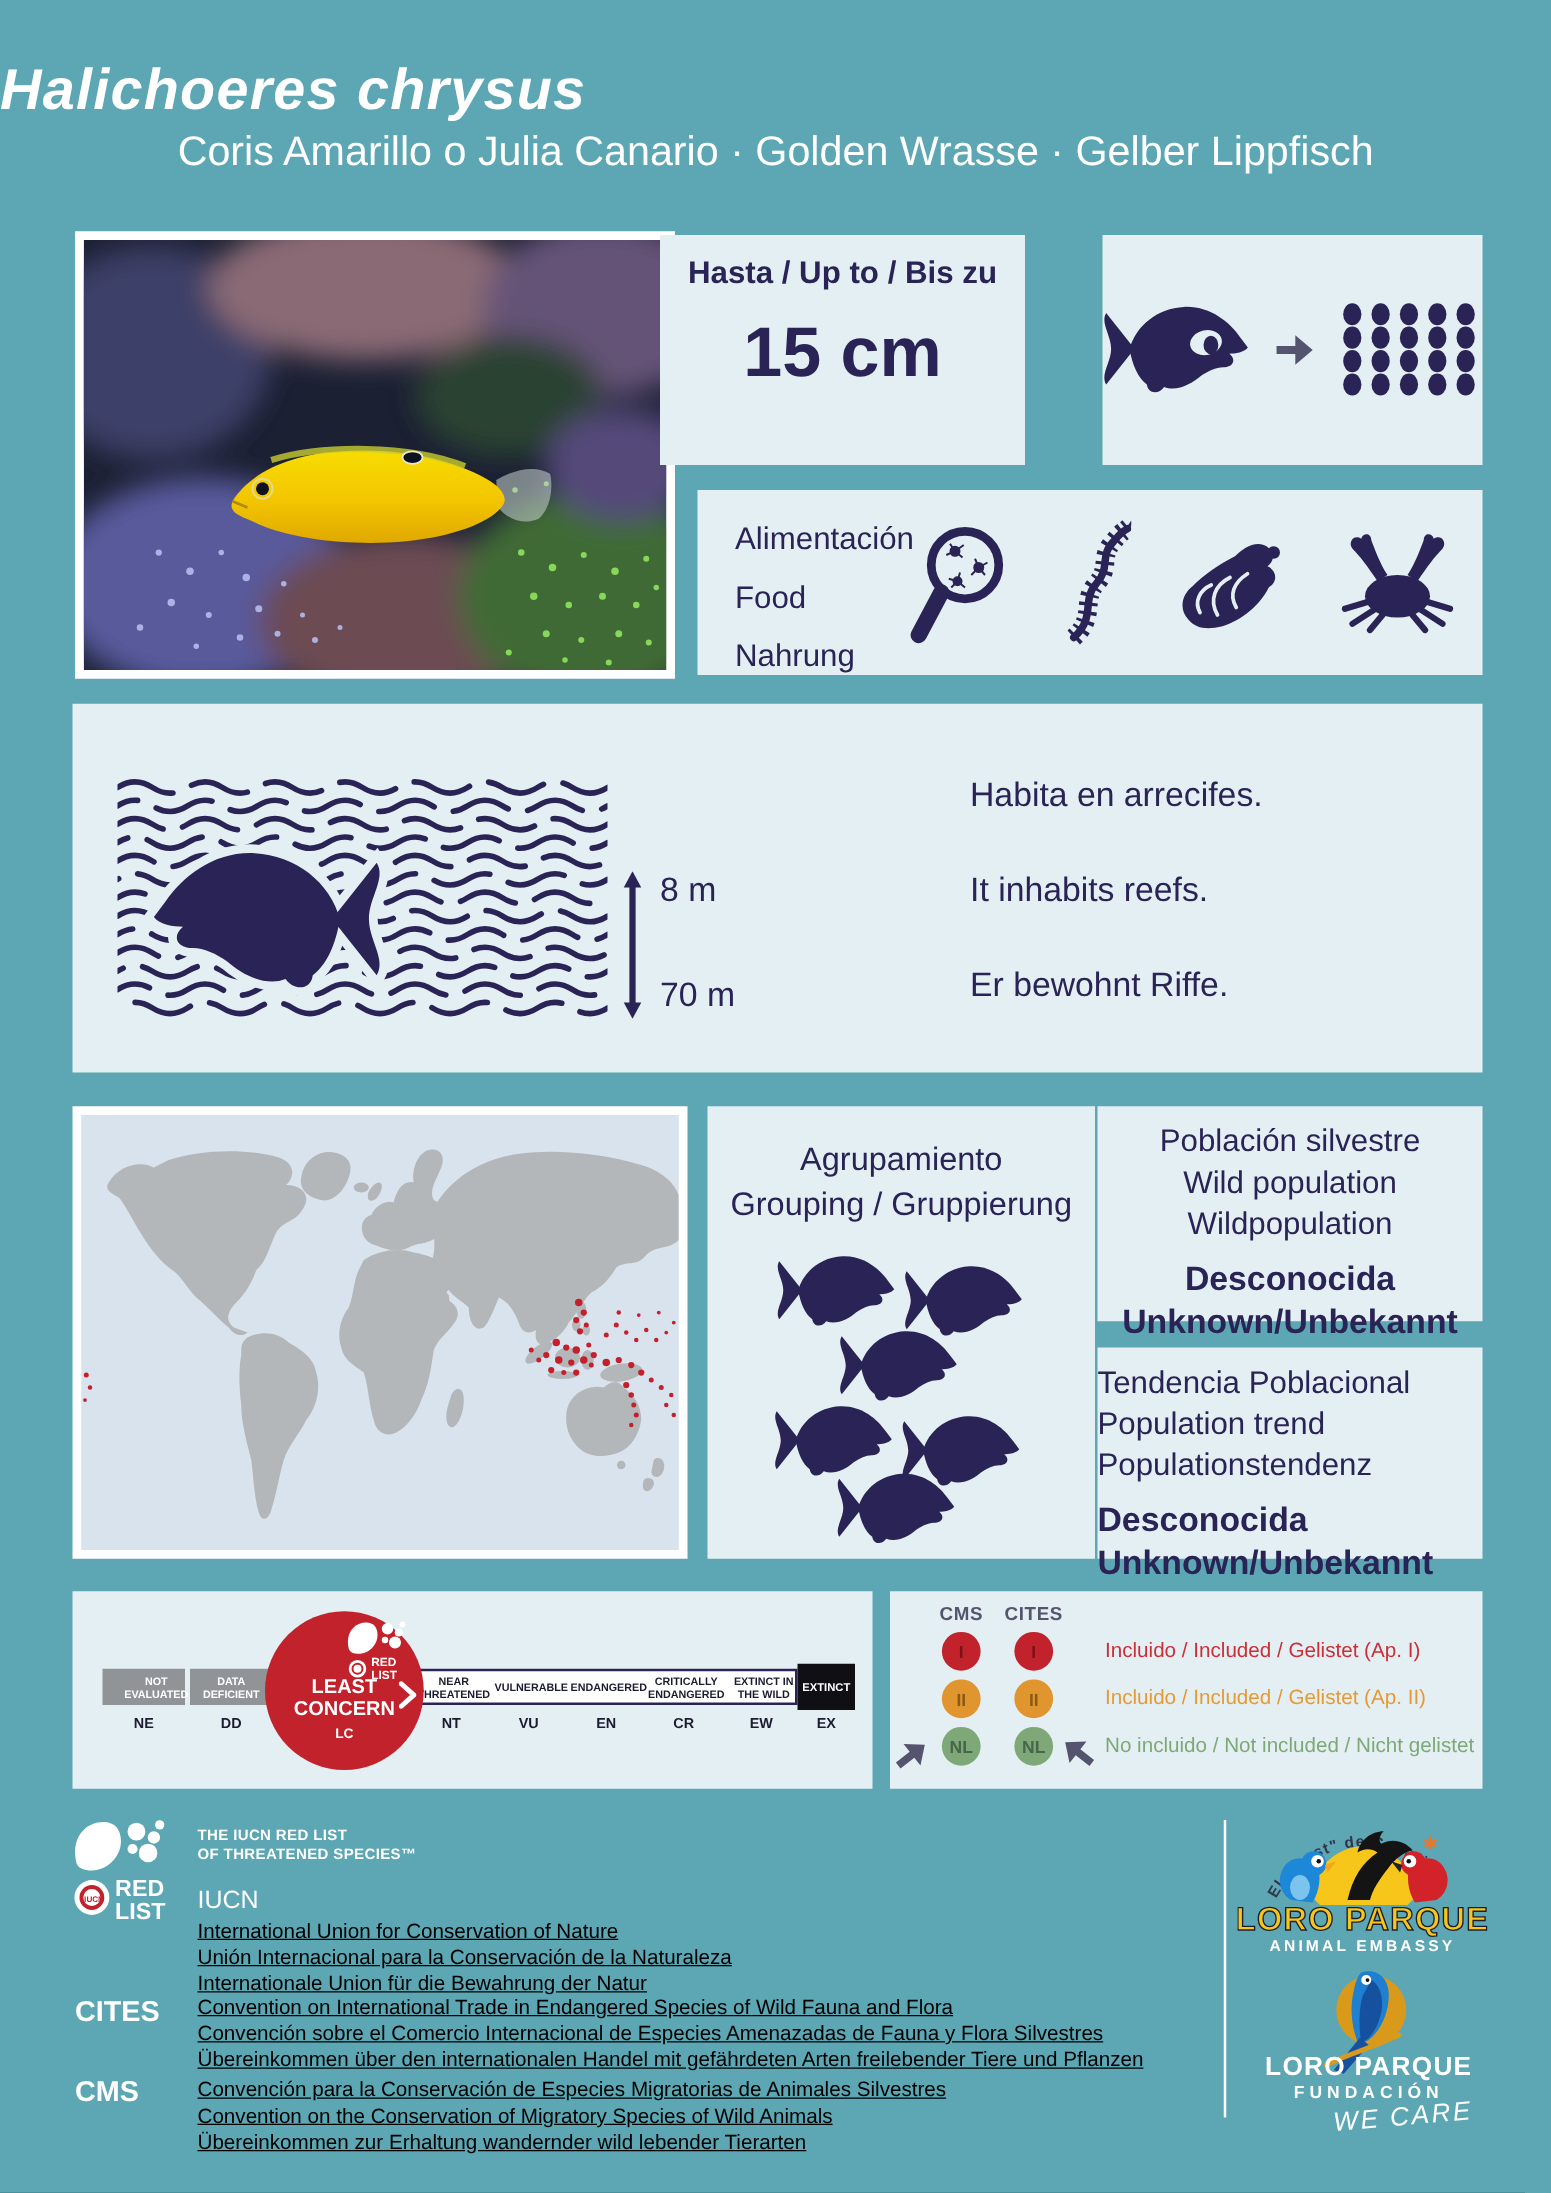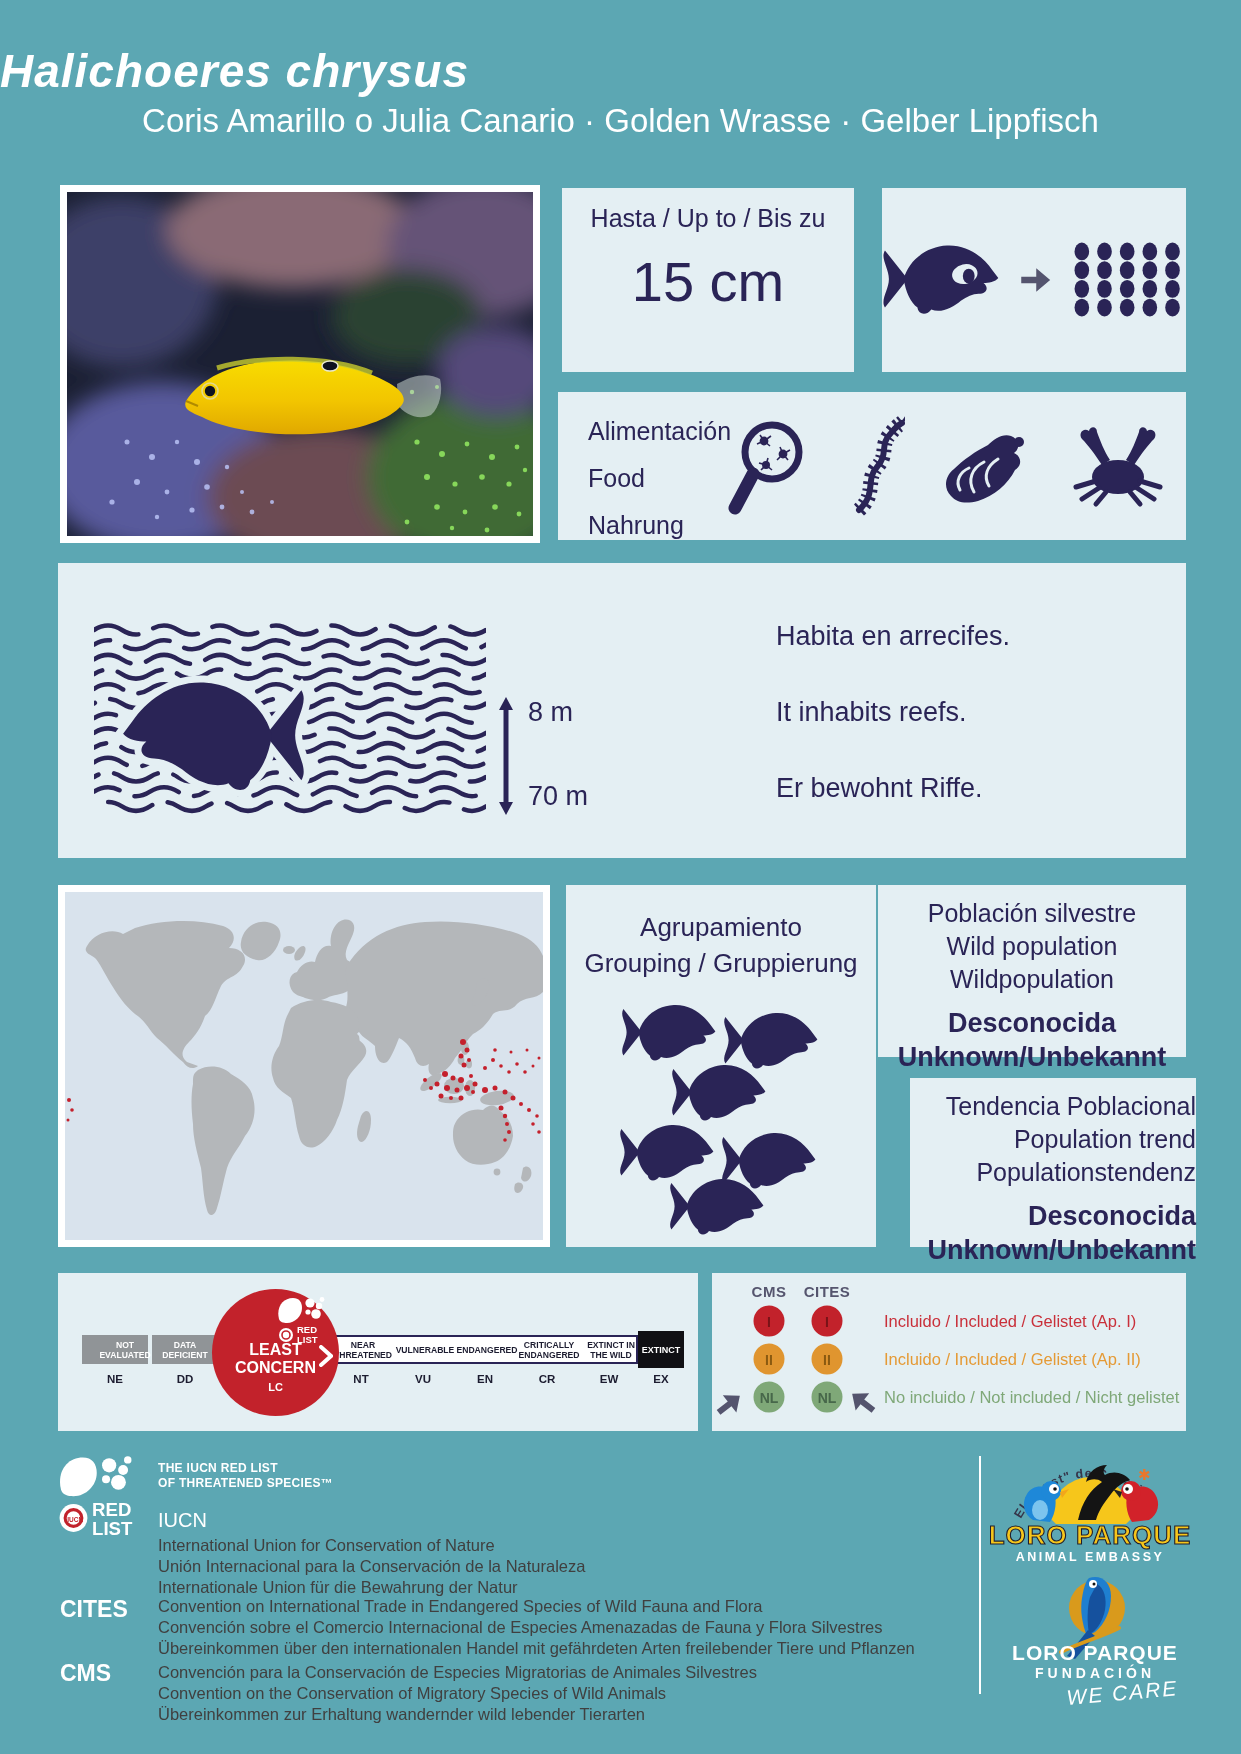--- a/index.html
+++ b/index.html
@@ -14,21 +14,21 @@
   .abs{position:absolute;}
   .panel{position:absolute;background:var(--panel);}
   
   .title{left:0;top:44px;width:100%;text-align:left;color:#fff;
     font-size:46px;font-weight:bold;font-style:italic;letter-spacing:1px;}
   .subtitle{left:0;top:102px;width:100%;text-align:center;color:#fff;font-size:33px;}
   
   .photo{left:60px;top:185px;width:480px;height:358px;background:#fff;padding:7px;}
   .photo svg{width:100%;height:100%;display:block;}
   
-  .size-panel{left:562px;top:188px;width:292px;height:184px;text-align:center;}
+  .size-panel{left:528px;top:188px;width:292px;height:184px;text-align:center;font-weight:bold;}
   .size-label{margin-top:16px;font-size:25px;}
   .size-value{margin-top:16px;font-size:56px;}
   
   .eggs-panel{left:882px;top:188px;width:304px;height:184px;display:flex;align-items:center;justify-content:center;gap:14px;}
   
   .food-panel{left:558px;top:392px;width:628px;height:148px;}
   .food-text{position:absolute;left:30px;top:16px;font-size:25px;line-height:47px;}
   .food-icons{position:absolute;left:150px;top:0;width:478px;height:148px;
     display:flex;align-items:center;justify-content:space-around;}
   
@@ -41,21 +41,21 @@
   .habitat-texts div{margin-bottom:45px;}
   
   .map-panel{left:58px;top:885px;width:492px;height:362px;background:#fff;padding:7px;}
   .map-panel svg{width:100%;height:100%;display:block;background:var(--map-sea);}
   
   .group-panel{left:566px;top:885px;width:310px;height:362px;text-align:center;}
   .group-title{margin-top:24px;font-size:26px;line-height:36px;}
   .group-fish{margin-top:14px;}
   
   .pop-panel{left:878px;top:885px;width:308px;height:172px;text-align:center;}
-  .trend-panel{left:910px;top:1078px;width:286px;height:169px;text-align:right;}
+  .trend-panel{left:878px;top:1078px;width:308px;height:169px;text-align:left;}
   .pop-line{font-size:25px;line-height:33px;}
   .pop-bold{font-size:27px;line-height:34px;font-weight:bold;}
   .pt1{padding-top:12px;} .mt8{margin-top:10px;}
   
   .iucn-panel{left:58px;top:1273px;width:640px;height:158px;}
   .cat-box{position:absolute;top:62px;width:66px;height:29px;background:var(--graybox);
     color:#fff;font-size:8.6px;font-weight:bold;text-align:center;display:flex;align-items:center;justify-content:center;line-height:10px;padding:0 3px;}
   .cat-ne{left:24px;padding-left:23px;} .cat-dd{left:94px;}
   .iucn-bar{position:absolute;left:250px;top:62px;width:330px;height:29px;background:#fff;
     border:2px solid var(--navy);z-index:1;}
@@ -77,21 +77,21 @@
     display:flex;align-items:center;justify-content:center;font-size:14px;font-weight:bold;}
   .cc-red{background:var(--red);color:#791318;}
   .cc-orange{background:var(--orange);color:#8a5a10;}
   .cc-green{background:var(--green);color:#47674a;}
   .conv-label{position:absolute;left:172px;transform:translateY(-50%);font-size:16.5px;white-space:nowrap;}
   .cl-red{color:#C9303A;} .cl-orange{color:#E59A35;} .cl-green{color:#7FA878;}
   .conv-arrow{position:absolute;}
   .redlist-logo{left:58px;top:1456px;}
   .rl-title{position:absolute;left:158px;top:1461px;color:#fff;font-size:12px;font-weight:bold;line-height:15px;letter-spacing:.3px;}
   .f-iucn-label{position:absolute;left:158px;top:1509px;color:#fff;font-size:20px;}
-  .f-lines{position:absolute;left:158px;color:#404040;font-size:16.5px;line-height:21px;}
+  .f-lines{position:absolute;left:158px;color:#000000;font-size:16.5px;line-height:21px;text-decoration:underline;}
   .f-iucn-lines{top:1535px;} .f-cites-lines{top:1596px;} .f-cms-lines{top:1662px;}
   .f-big-label{position:absolute;left:60px;color:#fff;font-size:23px;font-weight:bold;}
   .f-cites-label{top:1596px;} .f-cms-label{top:1660px;}
   .f-divider{position:absolute;left:979px;top:1456px;width:2px;height:238px;background:#fff;}
   .loro1{position:absolute;left:990px;top:1446px;}
   .loro2{position:absolute;left:1005px;top:1570px;}
   svg text{font-family:"Liberation Sans",sans-serif;}
 </style>
 </head>
 <body>

